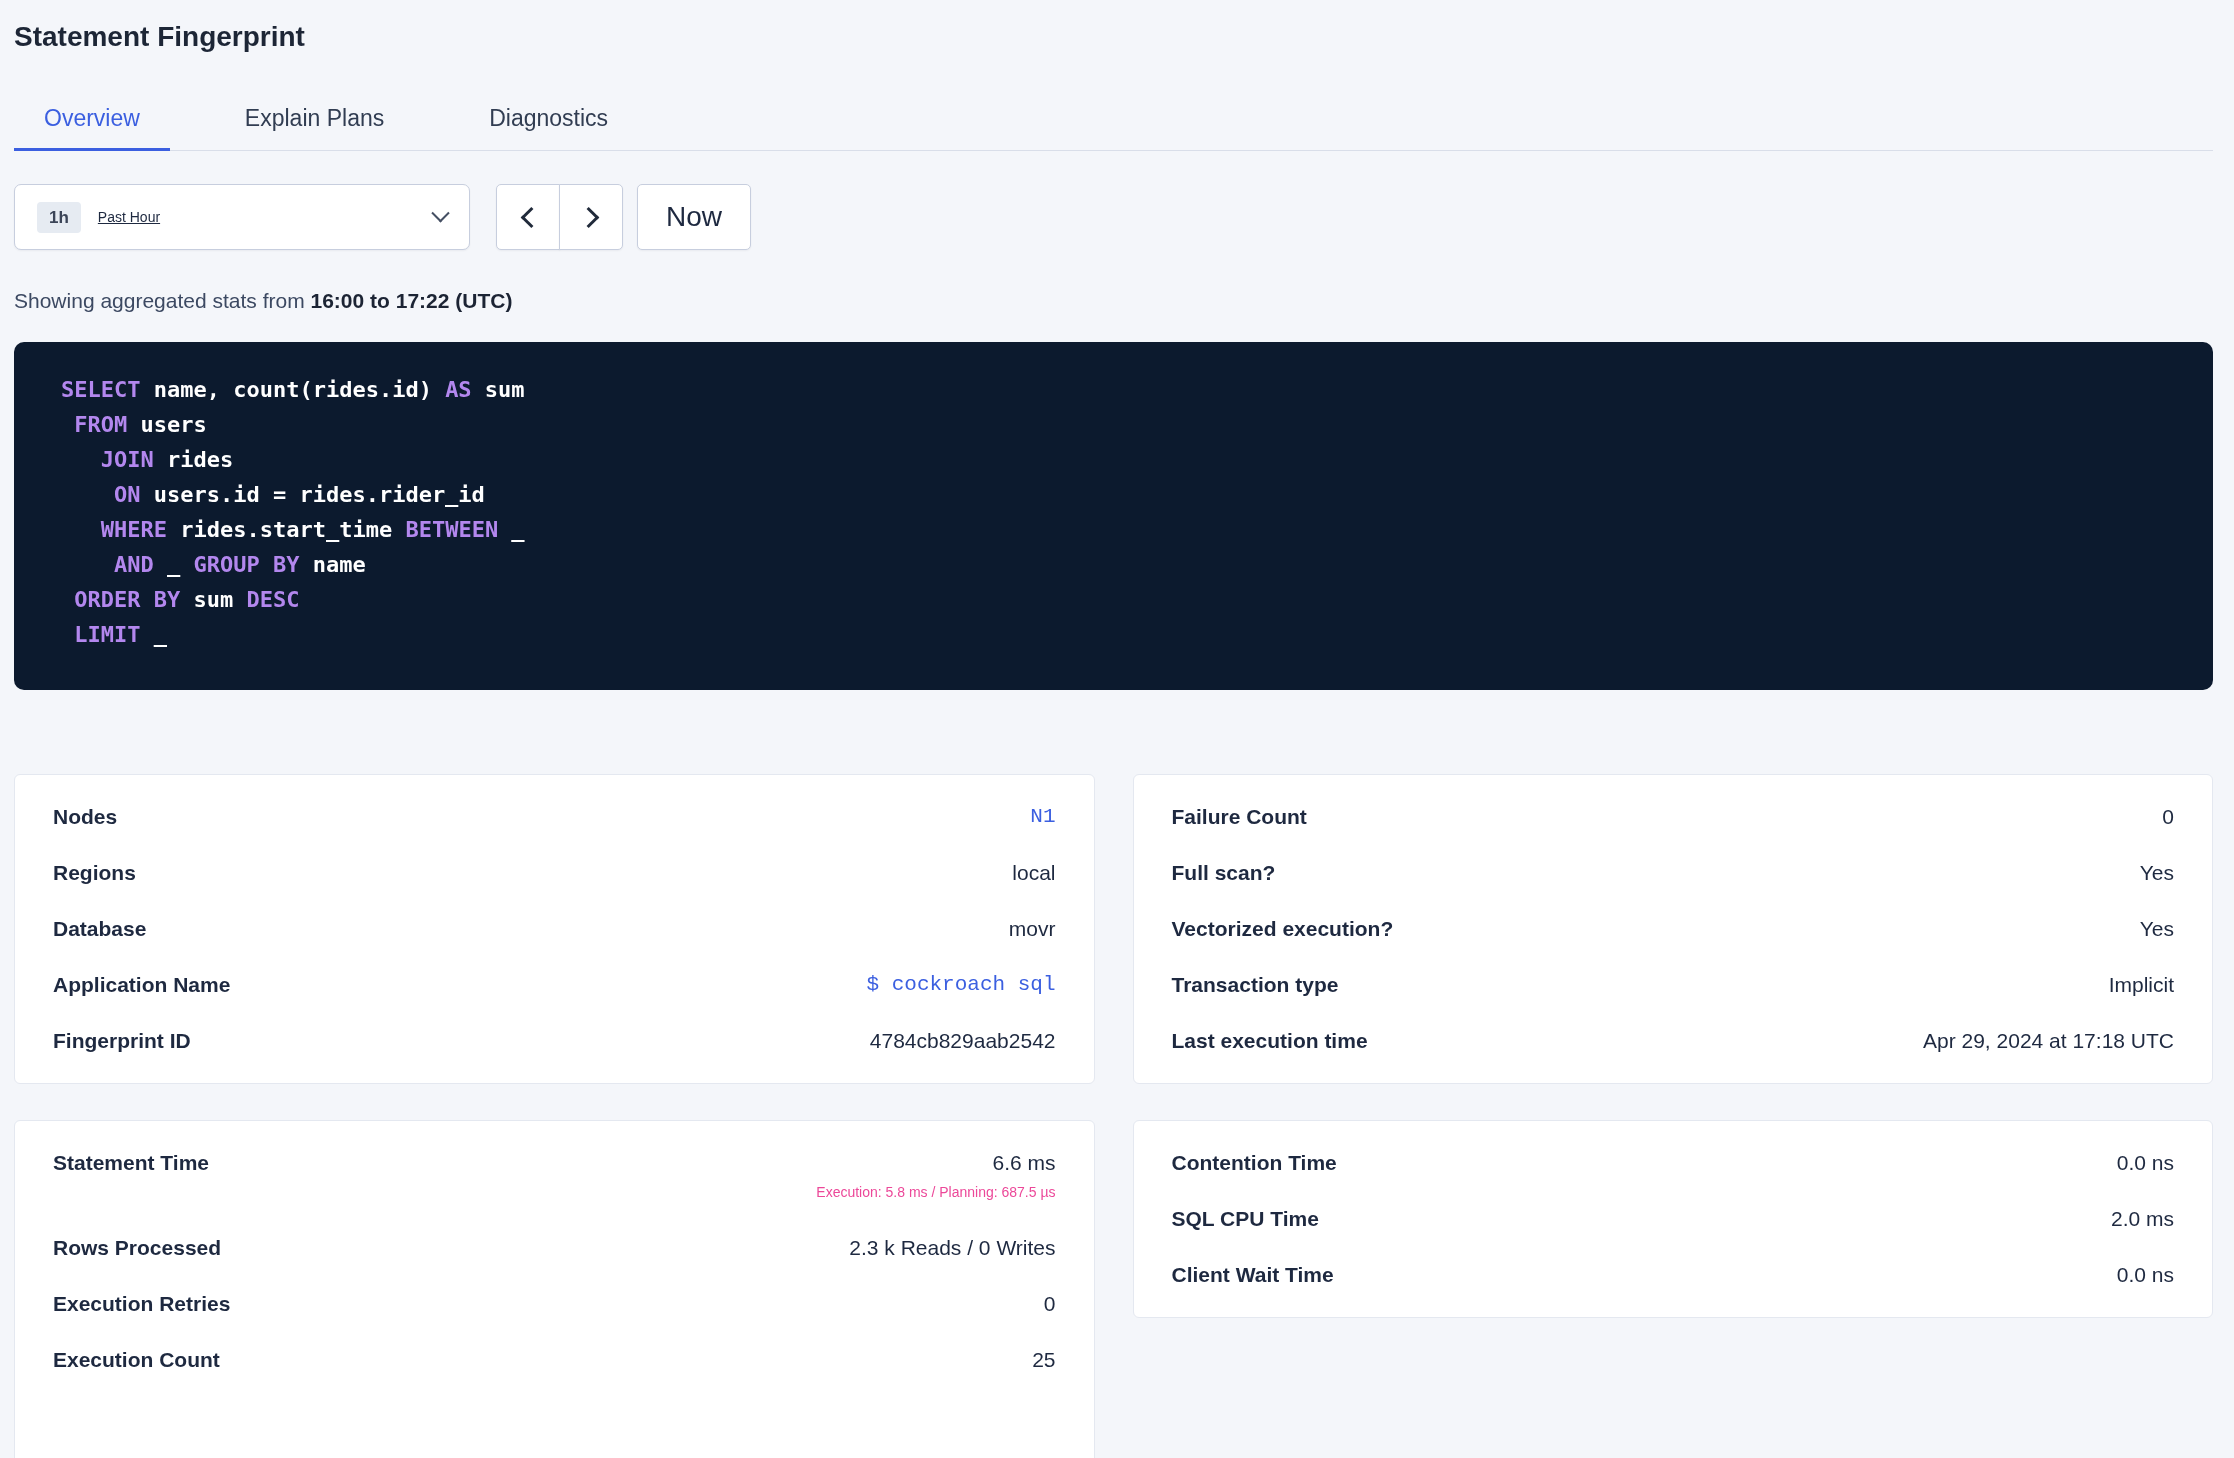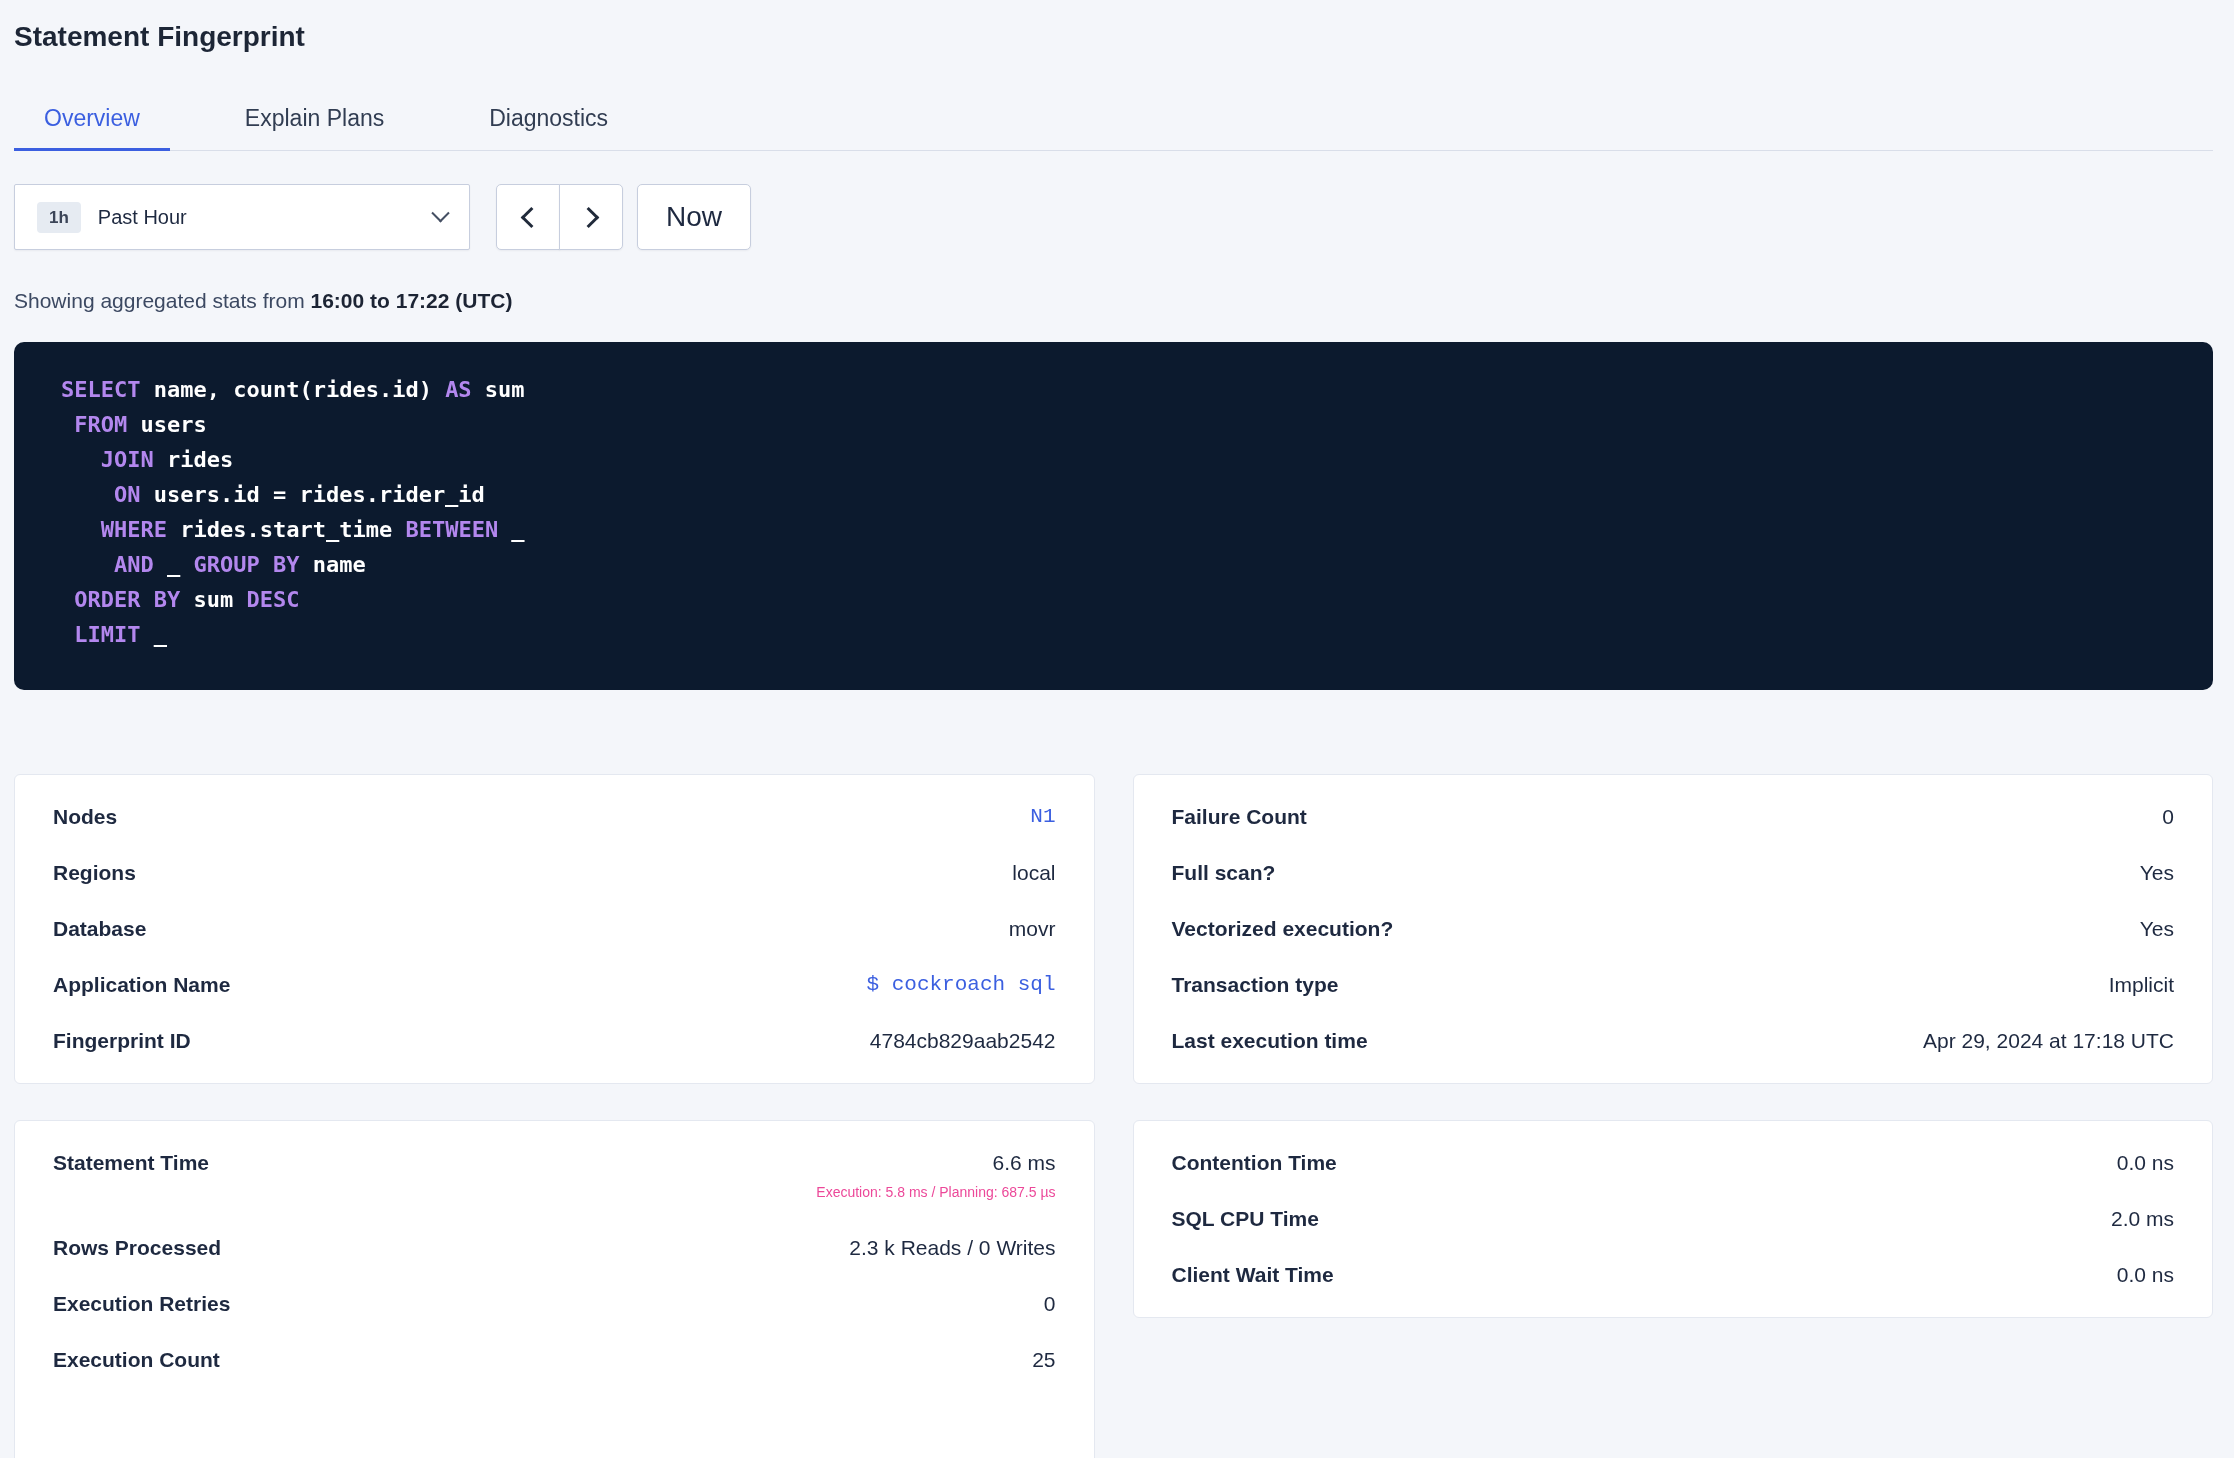--- a/index.html
+++ b/index.html
@@ -39,30 +39,30 @@
     cursor:pointer;white-space:nowrap;
   }
   .tab.active{color:var(--accent);border-bottom-color:var(--accent);font-weight:400;}
   
   .toolbar{
     margin:33px 21px 0 14px;
     display:flex;align-items:center;
   }
   .time-select{
     width:456px;height:66px;background:#fff;
-    border:1px solid #c7cede;border-radius:2px;
+    border:1px solid #c7cede;border-radius:7px;
     display:flex;align-items:center;padding:0 22px;gap:17px;
     box-shadow:0 1px 2px rgba(16,24,40,.05);cursor:pointer;
   }
   .interval-badge{
     background:#e6ebf2;border-radius:4px;
     font-size:17px;font-weight:700;color:#3c4558;
     padding:7px 12px;line-height:17px;
   }
-  .time-select-label{font-size:20px;color:var(--ink);}
+  .time-select-label{font-size:14px;color:var(--ink);text-decoration:underline;}
   .caret-down{
     margin-left:auto;width:13px;height:13px;
     border-right:2.5px solid #454f63;border-bottom:2.5px solid #454f63;
     transform:rotate(45deg) translate(-3px,-3px);
   }
   .arrow-group{display:flex;margin-left:26px;}
   .arrow-btn{
     width:64px;height:66px;background:#fff;border:1px solid #c7cede;
     display:flex;align-items:center;justify-content:center;cursor:pointer;
     box-shadow:0 1px 2px rgba(16,24,40,.05);

